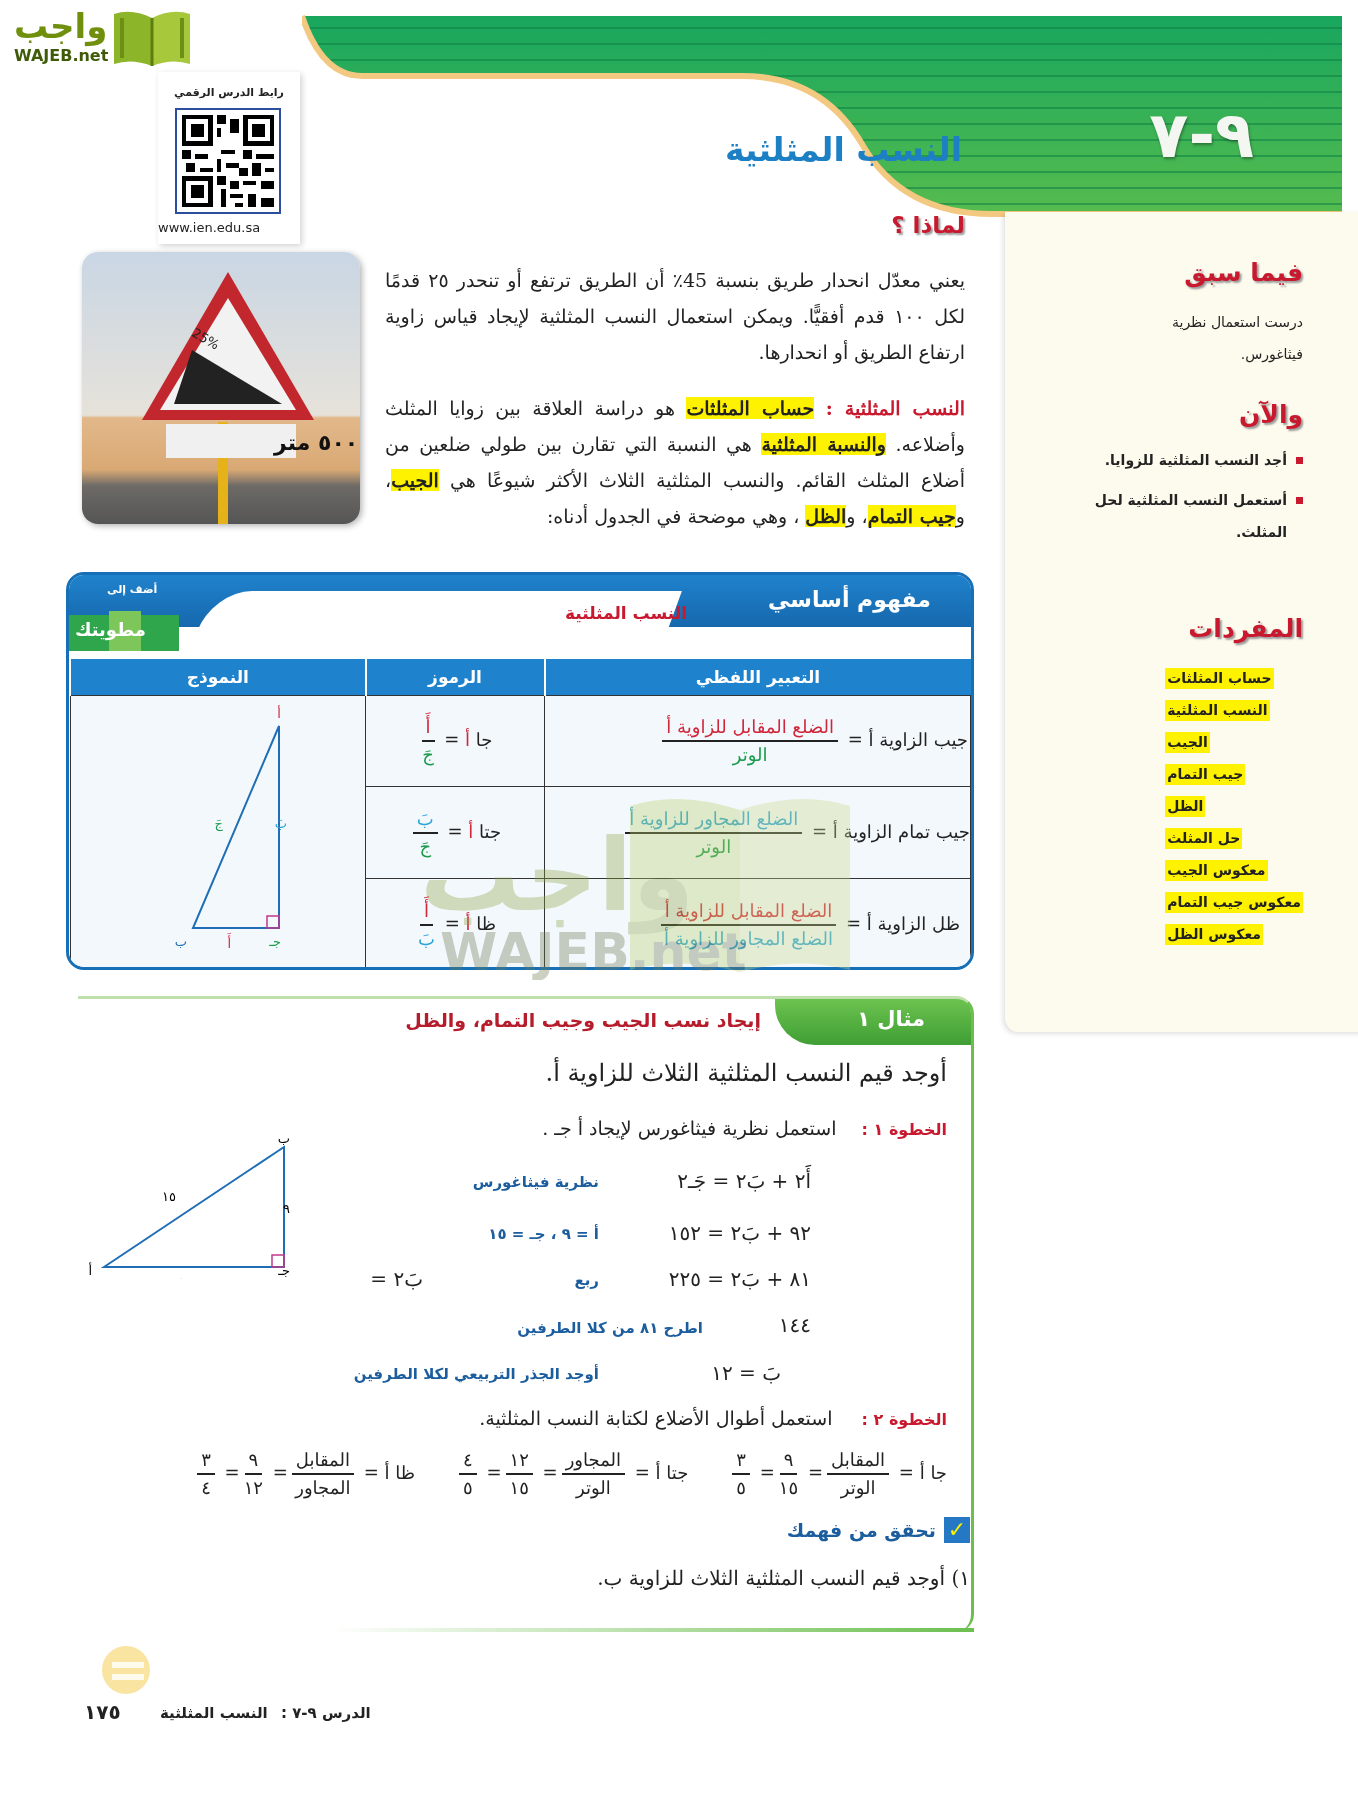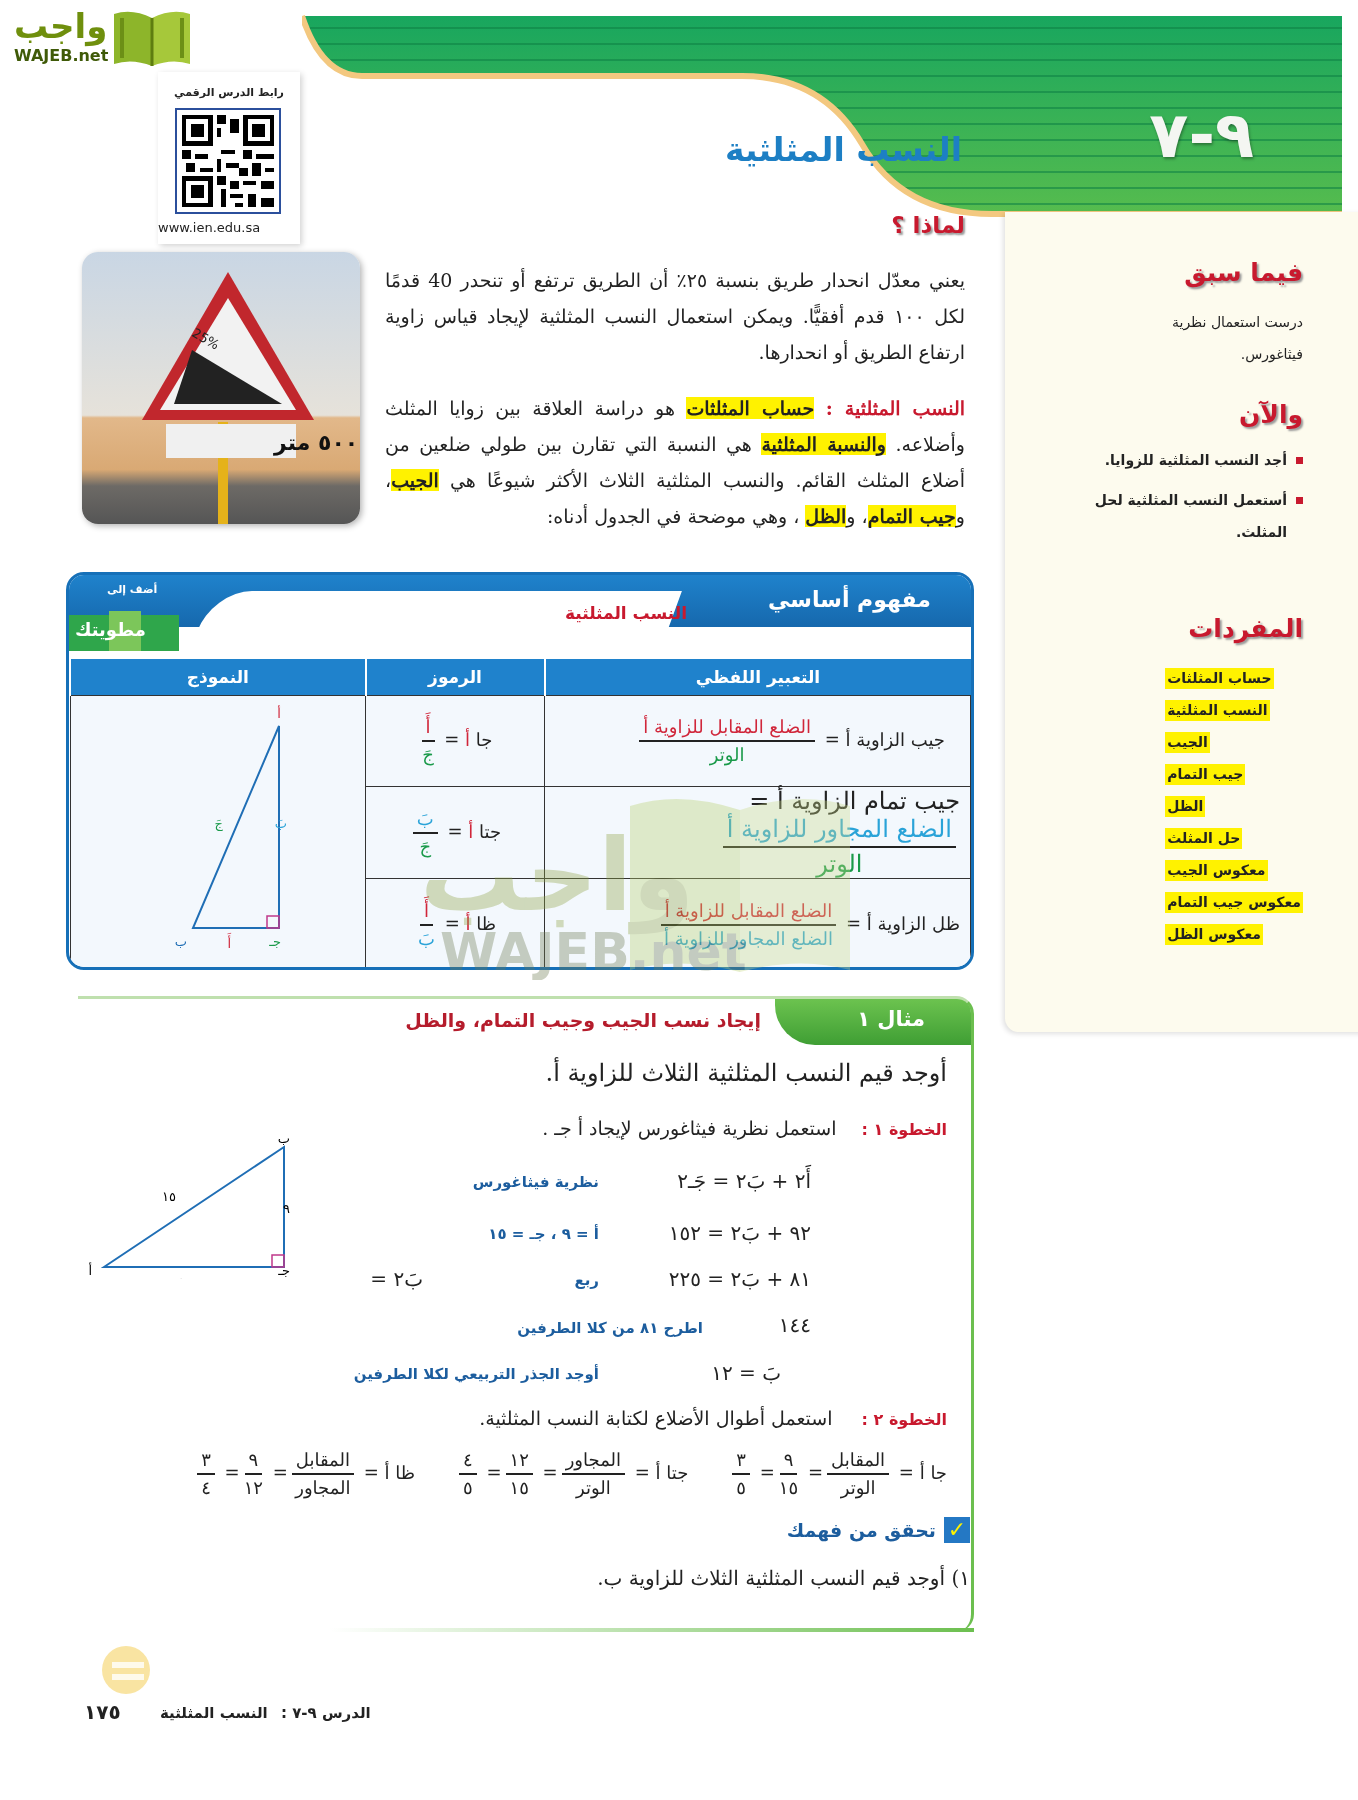--- a/index.html
+++ b/index.html
@@ -151,21 +151,21 @@
     <span>جيب التمام</span>
     <span>الظل</span>
     <span>حل المثلث</span>
     <span>معكوس الجيب</span>
     <span>معكوس جيب التمام</span>
     <span>معكوس الظل</span>
   </div>
 </div>
 
 <div id="why-head" class="abs">لماذا ؟</div>
-<p id="why-text" class="abs serif">يعني معدّل انحدار طريق بنسبة ٢٥٪ أن الطريق ترتفع أو تنحدر 40 قدمًا لكل ١٠٠ قدم أفقيًّا. ويمكن استعمال النسب المثلثية لإيجاد قياس زاوية ارتفاع الطريق أو انحدارها.</p>
+<p id="why-text" class="abs serif">يعني معدّل انحدار طريق بنسبة 45٪ أن الطريق ترتفع أو تنحدر ٢٥ قدمًا لكل ١٠٠ قدم أفقيًّا. ويمكن استعمال النسب المثلثية لإيجاد قياس زاوية ارتفاع الطريق أو انحدارها.</p>
 
 <div id="photo" class="abs">
   <svg width="278" height="272" viewBox="0 0 278 272">
     <rect x="136" y="170" width="10" height="102" fill="#e5b21a"></rect>
     <polygon points="146,20 232,168 60,168" fill="#c1272d"></polygon>
     <polygon points="146,46 214,158 78,158" fill="#f2f2f2"></polygon>
     <polygon points="110,98 200,152 92,152" fill="#222"></polygon>
     <text x="134" y="98" font-size="13" fill="#222" transform="rotate(30 134 98)" font-family="DejaVu Sans">25%</text>
     <rect x="84" y="172" width="130" height="34" fill="#f0f0f0"></rect>
     <text x="192" y="198" font-size="22" font-weight="bold" fill="#111" font-family="DejaVu Sans" text-anchor="end" direction="rtl">٥٠٠ متر</text>
@@ -194,21 +194,21 @@
   <table class="kc">
     <thead>
       <tr>
         <th style="width:426px">التعبير اللفظي</th>
         <th style="width:179px">الرموز</th>
         <th>النموذج</th>
       </tr>
     </thead>
     <tbody>
       <tr>
-        <td class="serif" style="font-size:18px;padding-right:25px">
+        <td class="serif" style="font-size:18px;padding-right:2px">
           <span>جيب الزاوية أ =</span>
           <span class="frac">
               <span class="n red">الضلع المقابل للزاوية أ</span>
               <span class="d green">الوتر</span>
             </span>
         </td>
         <td class="serif" style="font-size:18px;text-align:center">
           <span>جا</span> <span class="red">أ</span> =
           <span class="frac">
               <span class="n red">أَ</span>
@@ -222,21 +222,21 @@
             <text x="154" y="22" fill="#d0263a" font-size="13" text-anchor="middle">أ</text>
             <text x="62" y="250" fill="#1f6eb5" font-size="13">ب</text>
             <text x="156" y="250" fill="#1a9a4a" font-size="13">جـ</text>
             <text x="106" y="252" fill="#d0263a" font-size="13">أَ</text>
             <text x="162" y="132" fill="#2aa3d8" font-size="13">بَ</text>
             <text x="98" y="132" fill="#1a9a4a" font-size="13">جَ</text>
           </svg>
         </td>
       </tr>
       <tr>
-        <td class="serif" style="font-size:24px;padding-right:10px">
+        <td class="serif" style="font-size:18px;">
           <span>جيب تمام الزاوية أ =</span>
           <span class="frac">
               <span class="n blue">الضلع المجاور للزاوية أ</span>
               <span class="d green">الوتر</span>
             </span>
         </td>
         <td class="serif" style="font-size:18px;text-align:center">
           <span>جتا</span> <span class="red">أ</span> =
           <span class="frac">
               <span class="n blue">بَ</span>

